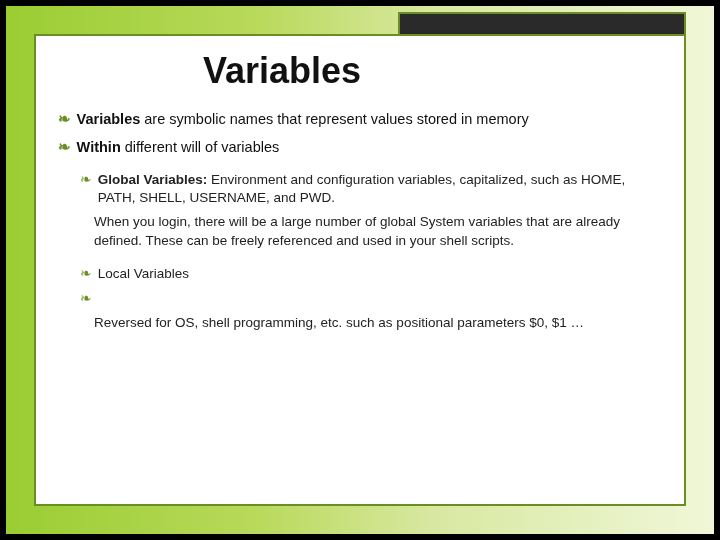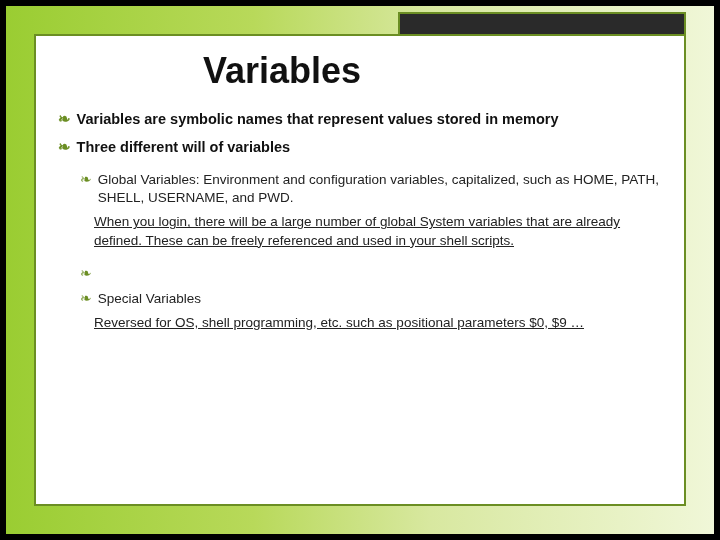--- a/index.html
+++ b/index.html
@@ -41,36 +41,35 @@
   .bullet-lvl1 {
     display: flex;
     align-items: baseline;
     margin: 0 0 10px 0;
     font-size: 14.5px;
     color: #111;
     font-weight: bold;
   }
   .bullet-lvl1 .glyph { color: #6b8e23; margin-right: 6px; font-size: 15px; }
   .bullet-lvl1 .strong { font-weight: bold; }
-  .bullet-lvl1 .rest { font-weight: bold; }
+  .bullet-lvl1 .rest { font-weight: normal; }
   .bullet-lvl2 {
     display: flex;
     align-items: baseline;
     margin: 0 0 6px 22px;
     font-size: 13.5px;
     color: #222;
     line-height: 1.35;
   }
   .bullet-lvl2 .glyph { color: #6b8e23; margin-right: 6px; font-size: 14px; flex-shrink: 0; }
   .plain {
     margin: 0 0 14px 36px;
     font-size: 13.5px;
     color: #222;
     line-height: 1.35;
-    text-decoration: underline;
   }
   .sp { height: 4px; }
 </style>
 </head>
 <body>
 
 <div class="slide">
   <div class="title-box"></div>
   <div class="inner">
 
@@ -79,41 +78,41 @@
     <div class="bullet-lvl1">
       <span class="glyph">❧</span>
       <span>
         <span class="strong">Variables</span><span class="rest"> are symbolic names that represent values stored in memory</span>
       </span>
     </div>
 
     <div class="bullet-lvl1">
       <span class="glyph">❧</span>
       <span>
-        <span class="strong">Three</span><span class="rest"> different will of variables</span>
+        <span class="strong">Within</span><span class="rest"> different will of variables</span>
       </span>
     </div>
 
     <div class="sp"></div>
 
     <div class="bullet-lvl2">
       <span class="glyph">❧</span>
       <span>
-        <span style="font-weight:normal">Global Variables:</span><b style="font-weight:normal"> Environment and configuration variables, capitalized, such as HOME, PATH, SHELL, USERNAME, and PWD.</b>
+        <span style="font-weight:bold">Global Variables:</span><b style="font-weight:normal"> Environment and configuration variables, capitalized, such as HOME, PATH, SHELL, USERNAME, and PWD.</b>
       </span>
     </div>
 
     <div class="plain">When you login, there will be a large number of global System variables that are already defined. These can be freely referenced and used in your shell scripts.</div>
 
     <div class="bullet-lvl2">
       <span class="glyph">❧</span>
+      <span>Local Variables</span>
     </div>
 
 
     <div class="bullet-lvl2">
       <span class="glyph">❧</span>
-      <span>Special Variables</span>
     </div>
 
-    <div class="plain">Reversed for OS, shell programming, etc. such as positional parameters $0, $9 …</div>
+    <div class="plain">Reversed for OS, shell programming, etc. such as positional parameters $0, $1 …</div>
 
   </div>
 </div>
 
 </body></html>

